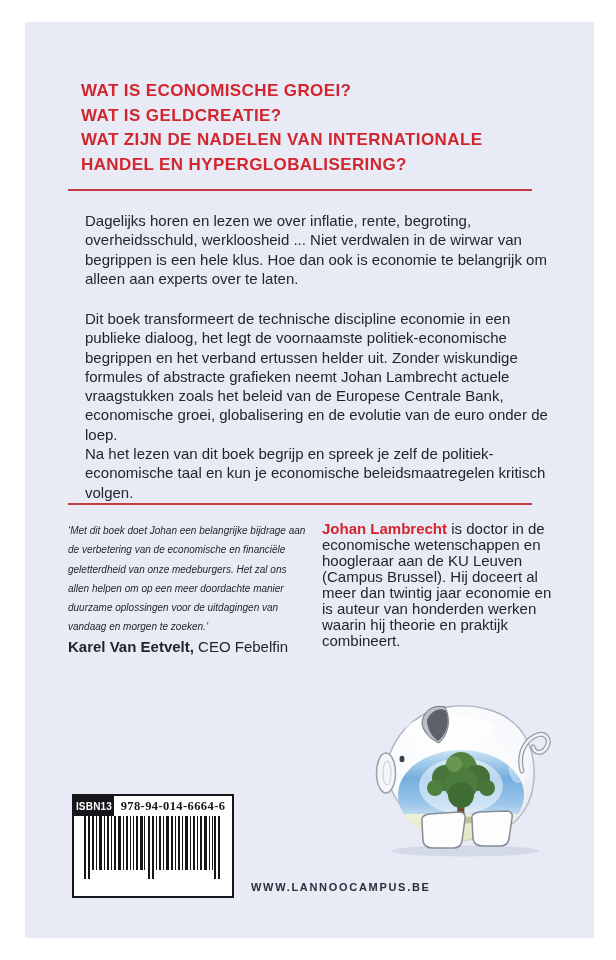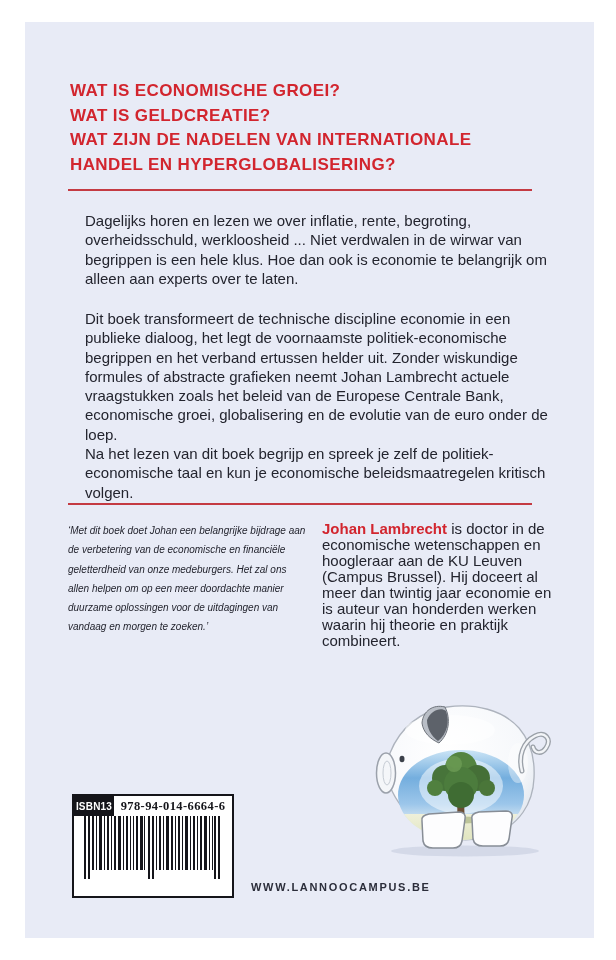--- a/index.html
+++ b/index.html
@@ -5,21 +5,21 @@
   :root{
     --accent:#d2252e;
     --ink:#23242e;
     --cover-bg:#e8ebf6;
   }
   *{margin:0;padding:0;box-sizing:border-box;}
   html,body{width:616px;height:960px;background:#ffffff;font-family:"Liberation Sans",sans-serif;}
   .page{position:relative;width:616px;height:960px;background:#ffffff;overflow:hidden;}
   .cover{position:absolute;left:25px;top:22px;width:569px;height:916px;background:var(--cover-bg);}
 
-  .headline{position:absolute;left:45px;top:57px;width:480px;
+  .headline{position:absolute;left:56px;top:57px;width:480px;
     font-size:17px;font-weight:bold;line-height:24.6px;letter-spacing:.4px;color:var(--accent);}
   .headline span{display:block;}
 
   .rule{position:absolute;left:43px;width:464px;height:2px;background:#c43a42;}
   .rule1{top:167px;}
   .rule2{top:481px;}
 
   .para{position:absolute;left:60px;width:466px;font-size:15px;line-height:19.3px;color:var(--ink);}
   .p1{top:189px;}
   .p2{top:287px;}
@@ -66,20 +66,21 @@
     <div class="rule rule1"></div>
 
     <p class="para p1">Dagelijks horen en lezen we over inflatie, rente, begroting, overheidsschuld, werkloosheid ... Niet verdwalen in de wirwar van begrippen is een hele klus. Hoe dan ook is economie te belangrijk om alleen aan experts over te laten.</p>
     <p class="para p2">Dit boek transformeert de technische discipline economie in een publieke dialoog, het legt de voornaamste politiek-economische begrippen en het verband ertussen helder uit. Zonder wiskundige formules of abstracte grafieken neemt Johan Lambrecht actuele vraagstukken zoals het beleid van de Europese Centrale Bank, economische groei, globalisering en de evolutie van de euro onder de loep.</p>
     <p class="para p3">Na het lezen van dit boek begrijp en spreek je zelf de politiek-economische taal en kun je economische beleidsmaatregelen kritisch volgen.</p>
 
     <div class="rule rule2"></div>
 
     <div class="quote-col">
       <p class="quote-text">‘Met dit boek doet Johan een belangrijke bijdrage aan de verbetering van de economische en financiële geletterdheid van onze medeburgers. Het zal ons allen helpen om op een meer doordachte manier duurzame oplossingen voor de uitdagingen van vandaag en morgen te zoeken.’</p>
+      <p class="quote-attr"><b>Karel Van Eetvelt,</b> <span>CEO Febelfin</span></p>
     </div>
 
     <div class="bio-col">
       <p class="bio-text"><b class="author">Johan Lambrecht</b> <span>is doctor in de economische wetenschappen en hoogleraar aan de KU Leuven (Campus Brussel). Hij doceert al meer dan twintig jaar economie en is auteur van honderden werken waarin hij theorie en praktijk combineert.</span></p>
     </div>
 
     <svg class="pig" viewBox="0 0 185 160" aria-hidden="true">
       <defs>
         <radialGradient id="bodyGrad" cx="40%" cy="35%" r="75%">
           <stop offset="0%" stop-color="#ffffff"></stop>

